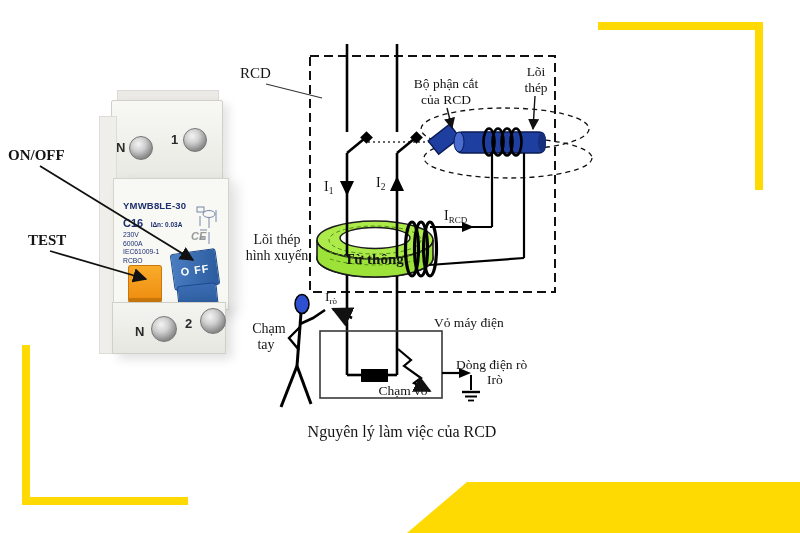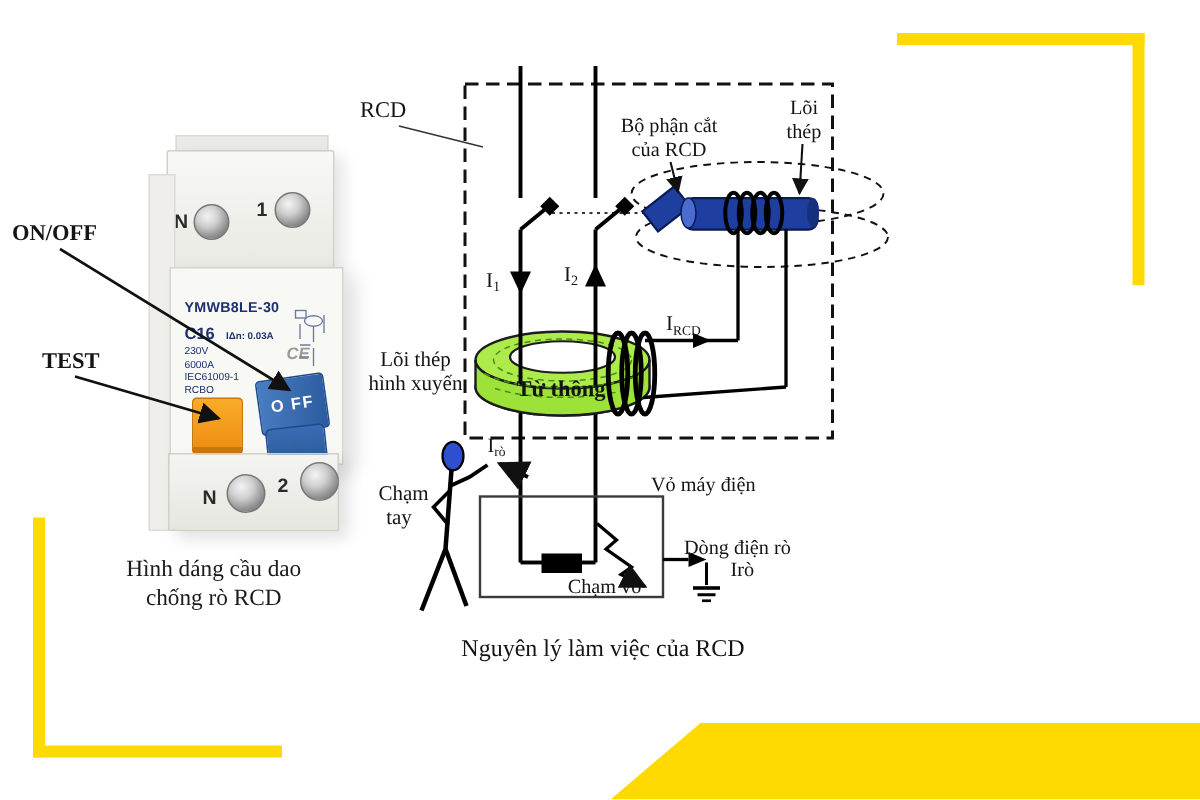--- a/index.html
+++ b/index.html
@@ -118,24 +118,20 @@
       <span>O FF</span>
     </div>
     <div class="abs" id="onoff-tab"></div>
     <div class="abs" id="brk-bot"></div>
     <div class="abs screw" style="left:56px;top:228px;width:24px;height:24px;"></div>
     <div class="abs screw" style="left:105px;top:220px;width:24px;height:24px;"></div>
     <div class="abs term" style="left:40px;top:236px;">N</div>
     <div class="abs term" style="left:90px;top:228px;">2</div>
   </div>
 
-  <div class="abs" id="brk-caption">
-    <div>Hình dáng cầu dao</div>
-    <div>chống rò RCD</div>
-  </div>
 
   <svg class="abs" id="overlay" viewBox="0 0 800 533">
     <defs>
       <marker id="arr" viewBox="0 0 10 10" refX="9" refY="5" markerWidth="8" markerHeight="8" orient="auto-start-reverse">
         <path d="M0,0 L10,5 L0,10 z" fill="#111"></path>
       </marker>
     </defs>
 
     <text x="8" y="160" class="t15 bold">ON/OFF</text>
     <line x1="40" y1="166" x2="193" y2="260" stroke="#111" stroke-width="1.8" marker-end="url(#arr)"></line>

